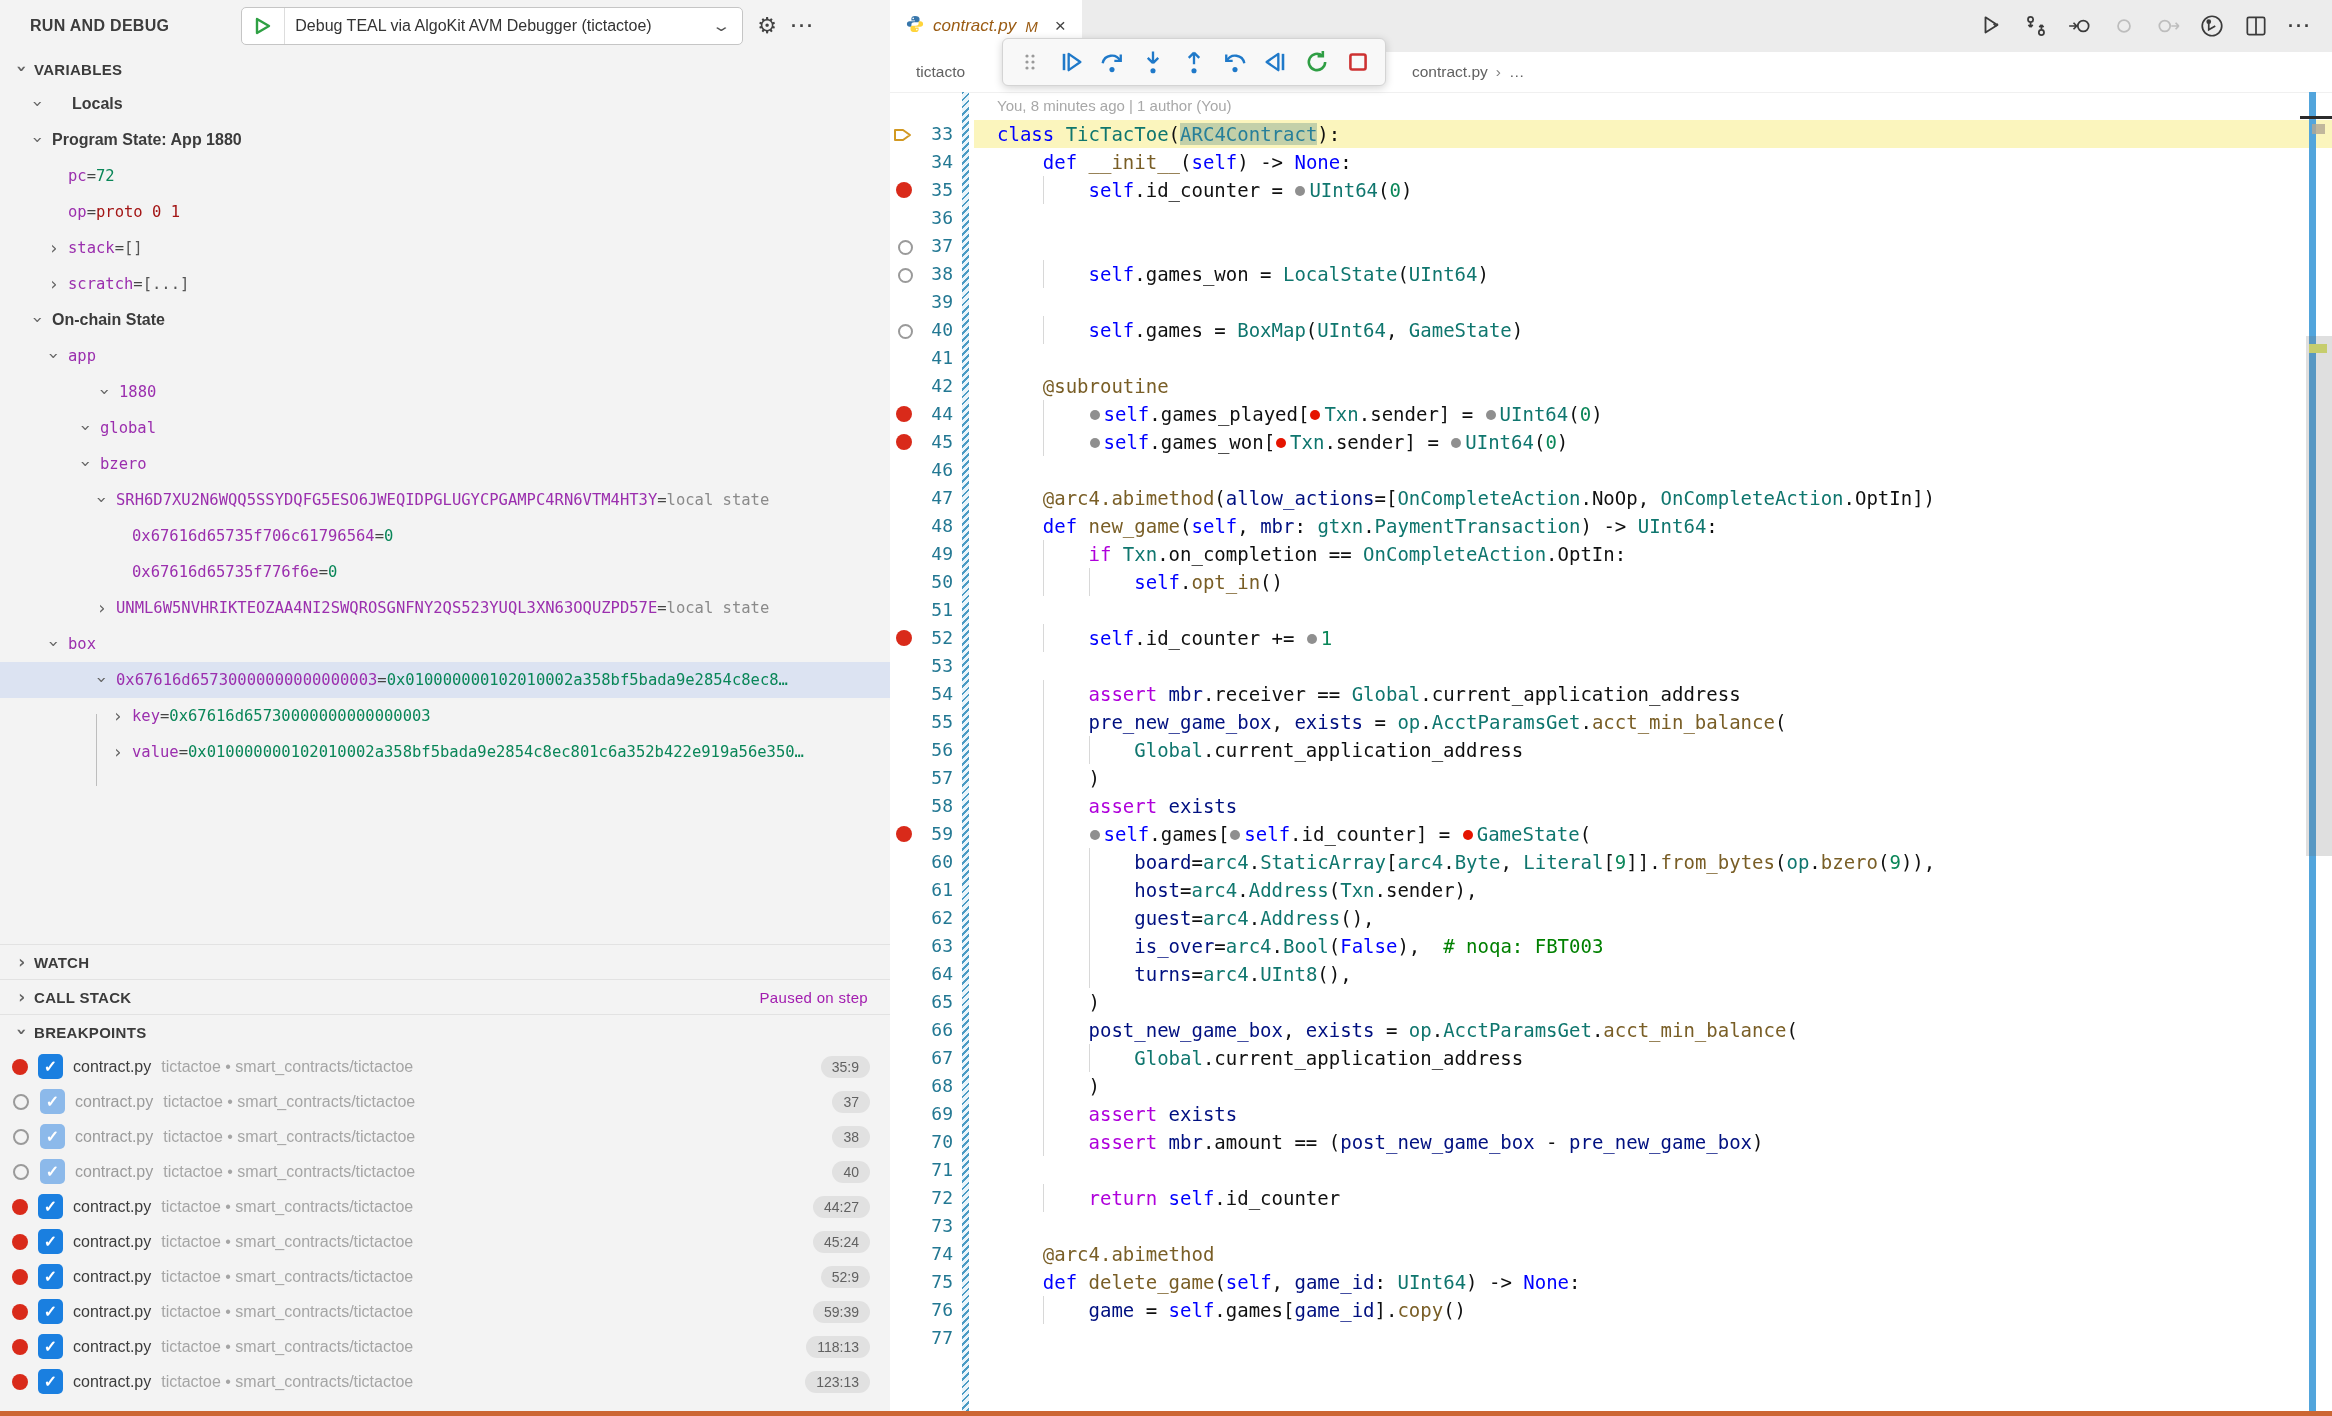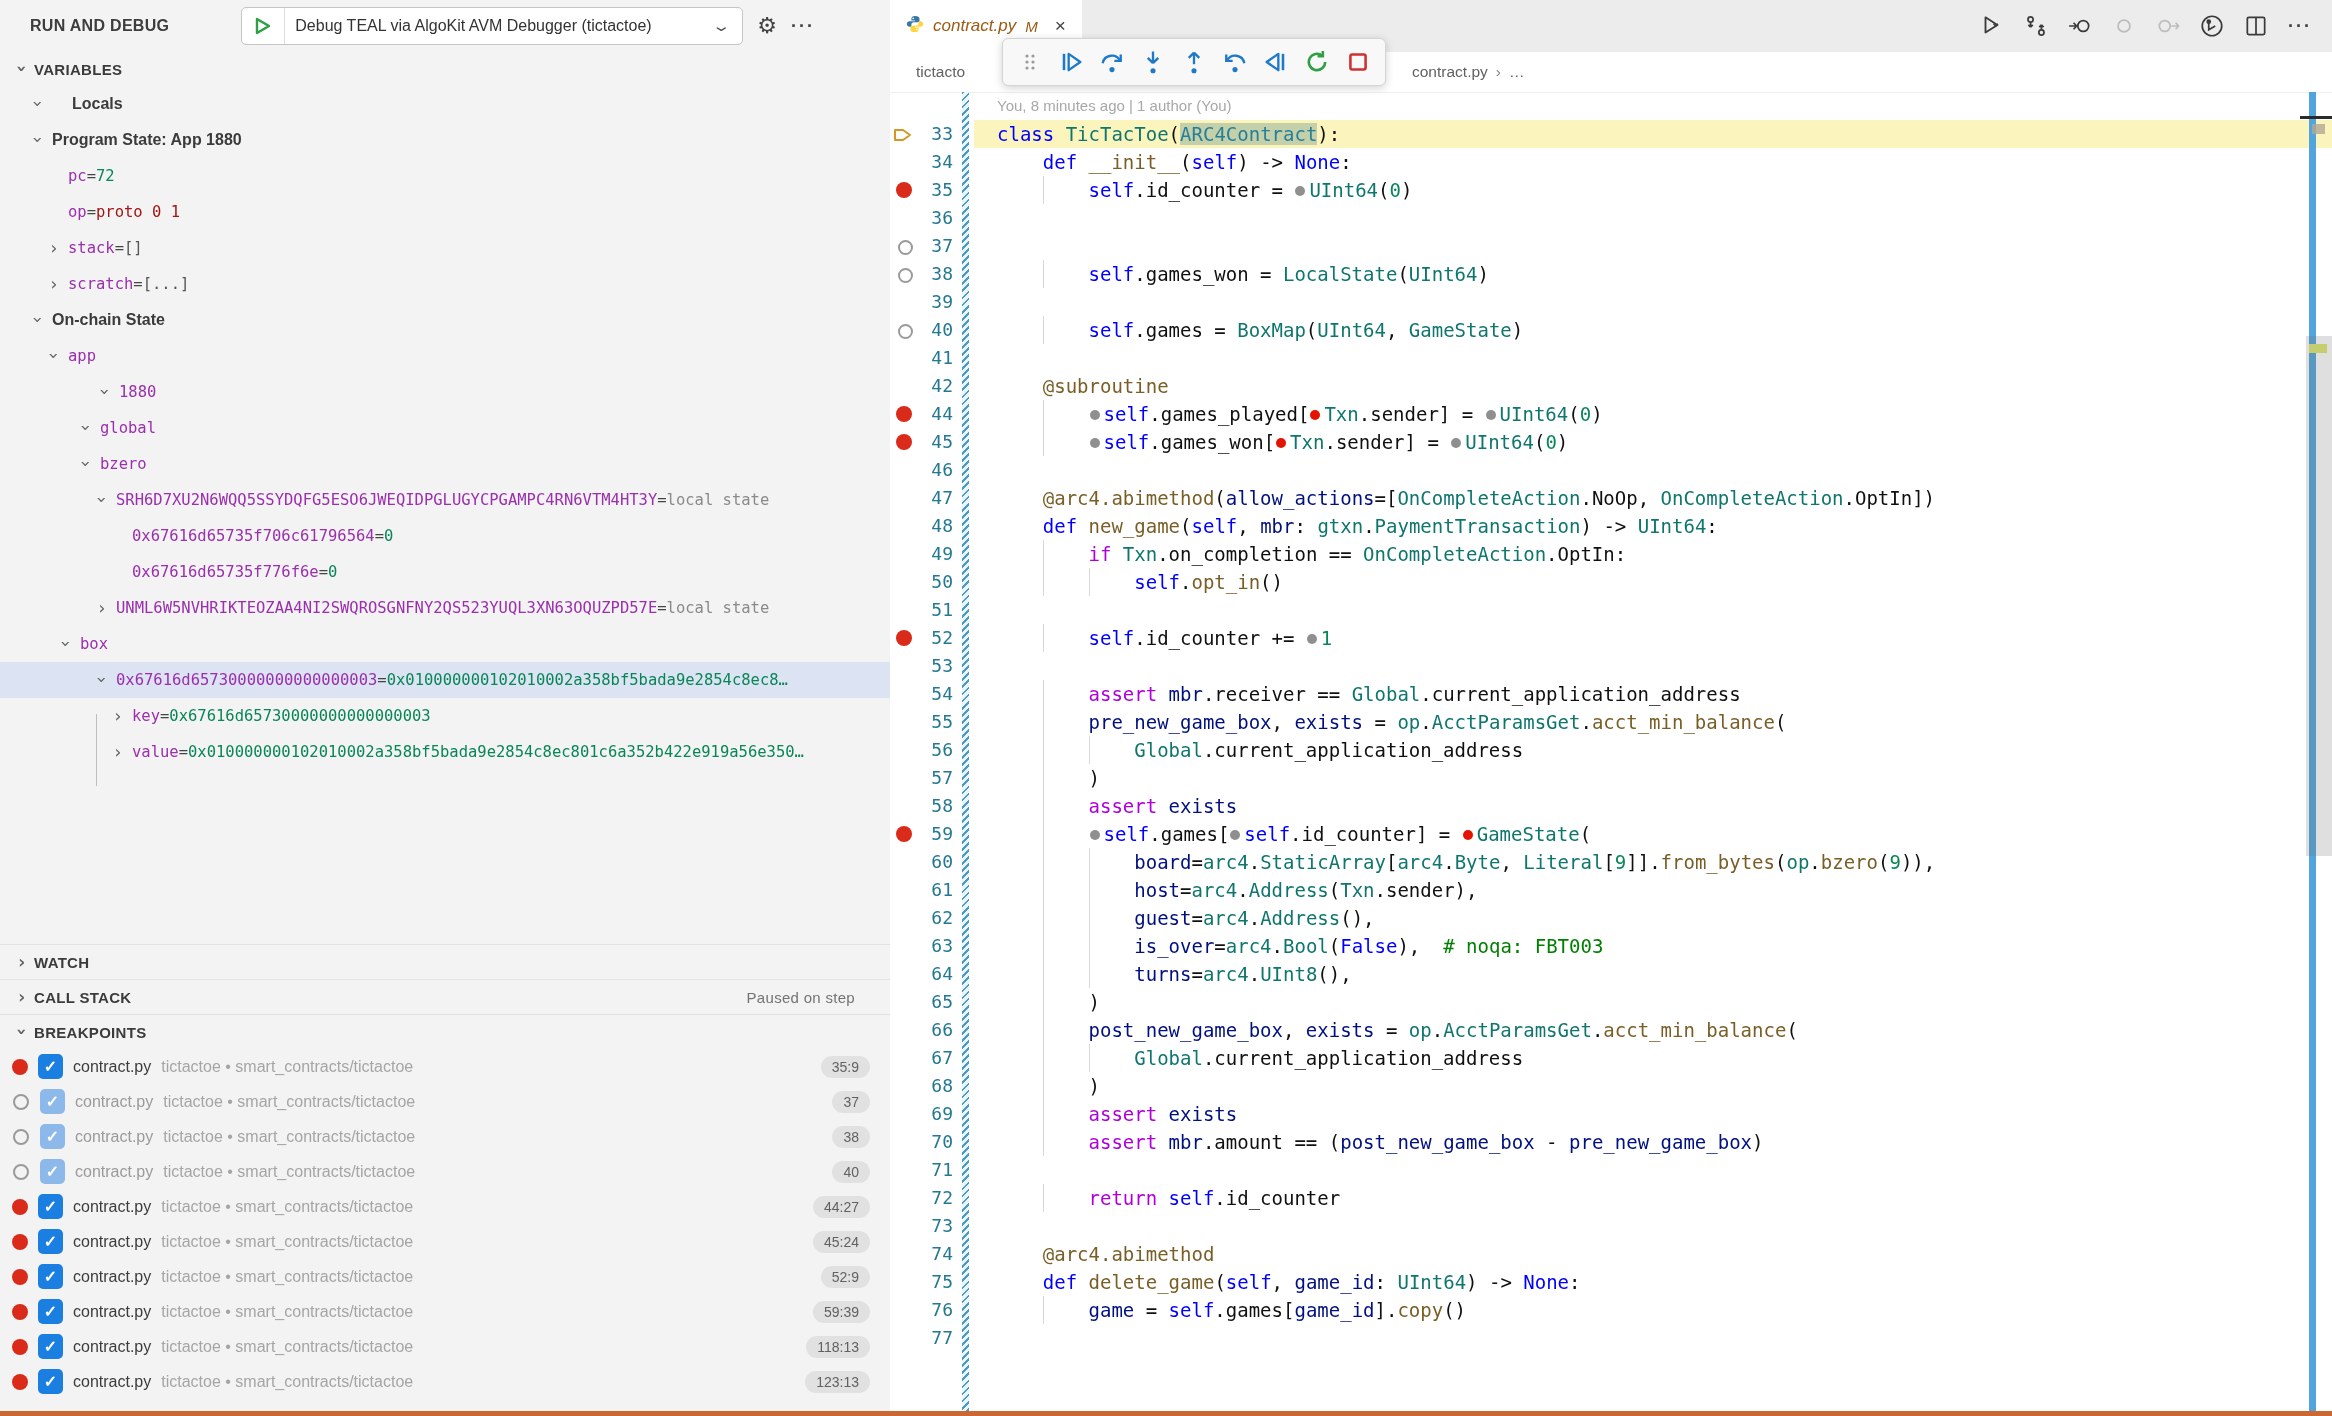--- a/index.html
+++ b/index.html
@@ -14,21 +14,21 @@
            margin-left:58px;width:500px;overflow:hidden;}
   .cfg-play{display:flex;align-items:center;justify-content:center;width:42px;height:100%;border-right:1px solid #ddd;}
   .cfg-label{flex:1;font-size:16px;color:#333;padding:0 10px;white-space:nowrap;overflow:hidden;text-overflow:ellipsis;}
   .cfg-chev{color:#555;font-size:15px;padding:0 12px 0 2px;transform:scaleX(1.6);}
   .hdr-ico{font-size:22px;color:#424242;cursor:default;}
   .dots{letter-spacing:2px;font-weight:bold;font-size:18px;color:#424242;}
 
   .sec-hdr{display:flex;align-items:center;height:34px;padding-left:14px;font-size:15px;font-weight:bold;color:#3b3b3b;
            border-top:1px solid #e2e2e2;letter-spacing:.3px;}
   .sec-hdr.first{border-top:none;}
-  .sec-status{margin-left:auto;margin-right:35px;font-weight:normal;font-size:15px;color:#737373;}
+  .sec-status{margin-left:auto;margin-right:22px;font-weight:normal;font-size:15px;color:#a21caf;}
   .chev{display:inline-block;width:16px;color:#646464;font-size:17px;line-height:16px;text-align:center;
         transform-origin:50% 50%;font-family:"DejaVu Sans",sans-serif;}
   .chev.v{transform:rotate(90deg);}
   .chev.h{visibility:hidden;}
   .sec-hdr .chev{margin-right:4px;}
 
   #var-tree{position:absolute;left:0;top:52px;width:890px;}
   .trow{display:flex;align-items:center;height:36px;white-space:nowrap;overflow:hidden;font-size:16px;}
   .trow.sel{background:#dce3f2;}
   .trow .chev{flex:none;margin-right:6px;}
@@ -202,21 +202,21 @@
           <span class="tmono s-key">0x67616d65735f776f6e</span>
           <span class="tmono s-eq"> = </span>
           <span class="tmono s-num">0</span>
         </div>
         <div class="trow" style="padding-left: 94px;">
           <span class="chev">›</span>
           <span class="tmono s-key">UNML6W5NVHRIKTEOZAA4NI2SWQROSGNFNY2QS523YUQL3XN63OQUZPD57E</span>
           <span class="tmono s-eq"> = </span>
           <span class="tmono s-gray">local state</span>
         </div>
-        <div class="trow" style="padding-left: 58px;">
+        <div class="trow" style="padding-left: 46px;">
           <span class="chev v">›</span>
           <span class="tmono s-key">box</span>
         </div>
         <div class="trow sel" style="padding-left: 94px;">
           <span class="chev v">›</span>
           <span class="tmono s-key">0x67616d65730000000000000003</span>
           <span class="tmono s-eq"> = </span>
           <span class="tmono s-num">0x010000000102010002a358bf5bada9e2854c8ec8…</span>
         </div>
         <div class="trow" style="padding-left: 110px;">

